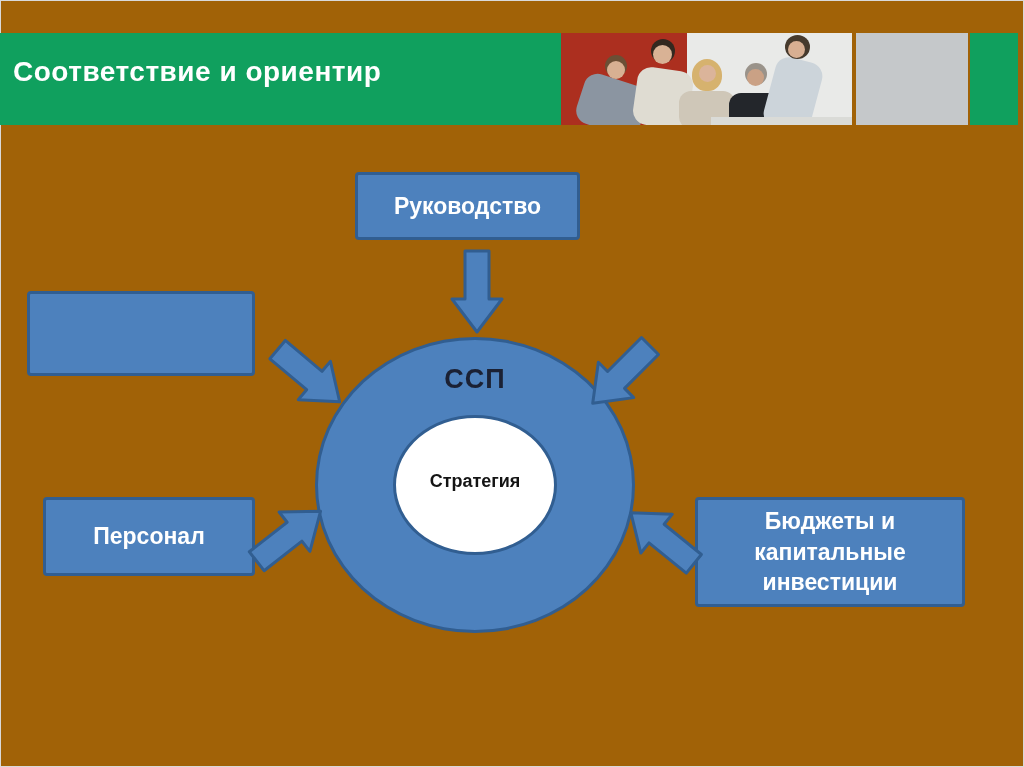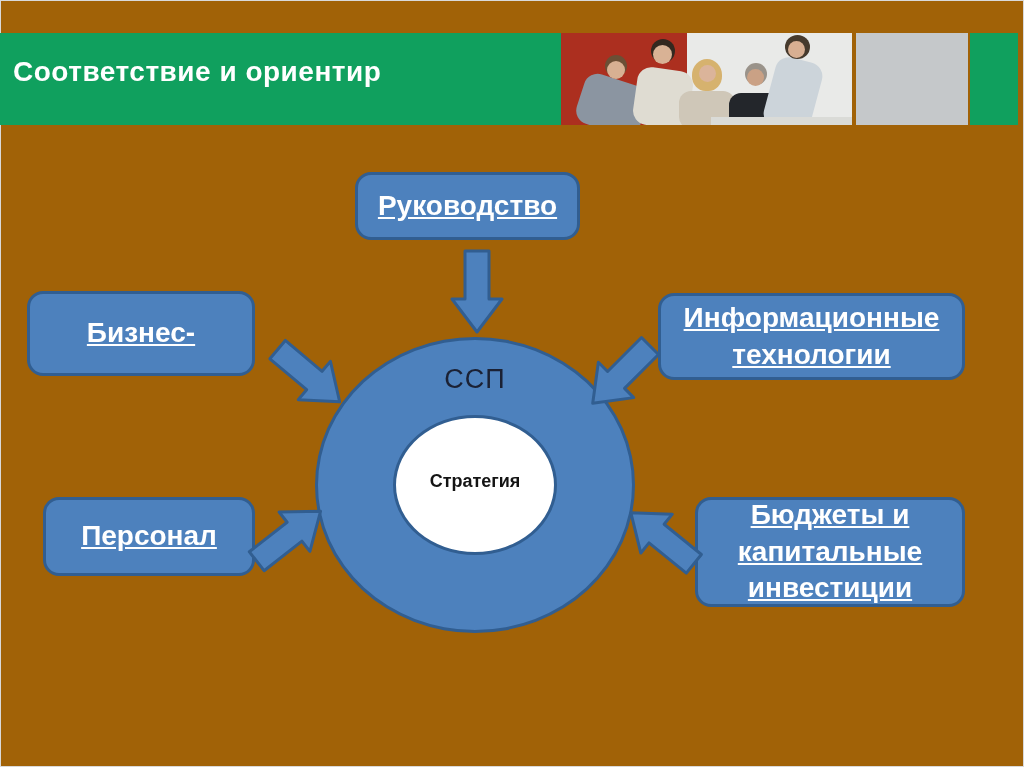--- a/index.html
+++ b/index.html
@@ -31,30 +31,30 @@
   .ring-outer{
     position:absolute;left:315px;top:337px;width:320px;height:296px;
     background:var(--blue-fill);border:3px solid var(--blue-border);border-radius:50%;
   }
   .ring-inner{
     position:absolute;left:393px;top:415px;width:164px;height:140px;
     background:#ffffff;border:3px solid var(--blue-border);border-radius:50%;
   }
   .ring-label{
     position:absolute;left:395px;top:364px;width:160px;text-align:center;
-    font-size:27px;font-weight:normal;color:var(--ring-text);letter-spacing:1px;
+    font-size:27px;font-weight:bold;color:var(--ring-text);letter-spacing:1px;
   }
   .center-label{
     position:absolute;left:375px;top:471px;width:200px;text-align:center;
     font-size:18px;font-weight:bold;color:var(--center-text);
   }
   .box{
     position:absolute;background:var(--blue-fill);border:3px solid var(--blue-border);
-    border-radius:16px;display:flex;flex-direction:column;align-items:center;justify-content:center;
-    color:#ffffff;font-weight:bold;font-size:28px;line-height:1.32;text-align:center;text-decoration:underline;
+    border-radius:4px;display:flex;flex-direction:column;align-items:center;justify-content:center;
+    color:#ffffff;font-weight:bold;font-size:23px;line-height:1.32;text-align:center;
   }
   .box span{display:block;}
   .box-top{left:355px;top:172px;width:225px;height:68px;}
   .box-left-upper{left:27px;top:291px;width:228px;height:85px;}
   .box-right-upper{left:658px;top:293px;width:307px;height:87px;}
   .box-left-lower{left:43px;top:497px;width:212px;height:79px;}
   .box-right-lower{left:695px;top:497px;width:270px;height:110px;}
 
   .arrow{position:absolute;width:86px;height:56px;}
   .arrow svg{display:block;width:86px;height:56px;}
@@ -100,27 +100,22 @@
   <div class="ring-outer"></div>
   <div class="ring-inner"></div>
   <div class="ring-label">ССП</div>
   <div class="center-label">Стратегия</div>
 
   <div class="box box-top">
     <span>Руководство</span>
   </div>
 
   <div class="box box-left-upper">
-    <span>Бизнес-</span>
   </div>
 
-  <div class="box box-right-upper">
-    <span>Информационные</span>
-    <span>технологии</span>
-  </div>
 
   <div class="box box-left-lower">
     <span>Персонал</span>
   </div>
 
   <div class="box box-right-lower">
     <span>Бюджеты и</span>
     <span>капитальные</span>
     <span>инвестиции</span>
   </div>

